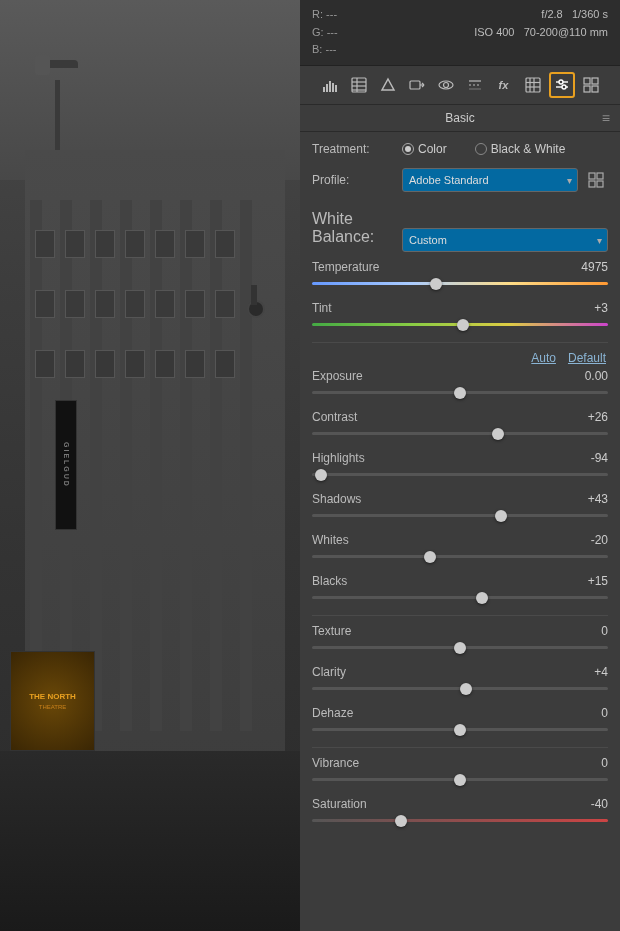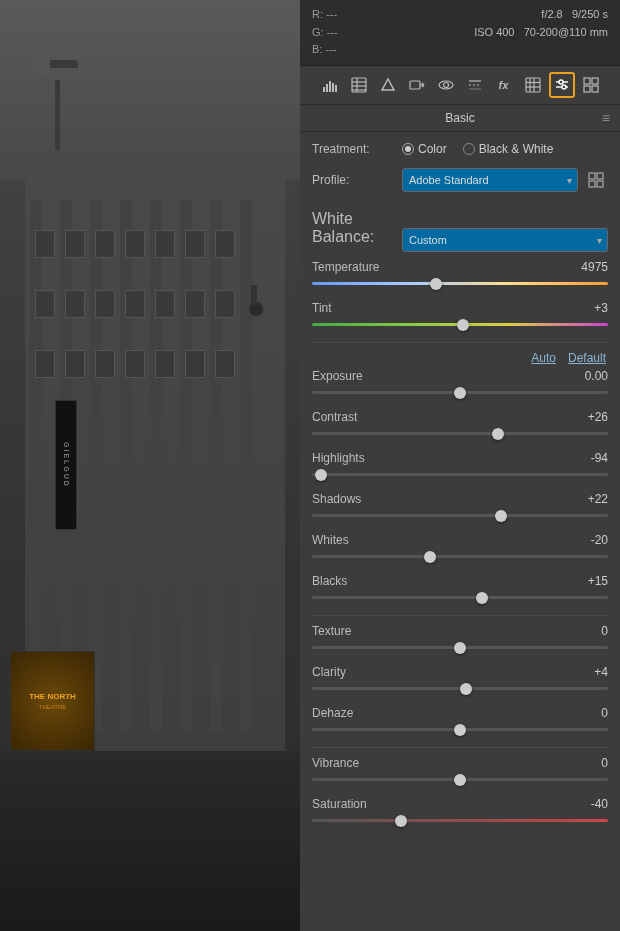--- a/index.html
+++ b/index.html
@@ -128,21 +128,21 @@
       margin-bottom: 10px;
       padding: 2px 0;
     }
     .treatment-label {
       width: 90px;
       font-size: 12px;
       color: #bbb;
     }
     .radio-group {
       display: flex;
-      gap: 16px;
+      gap: 28px;
     }
     .radio-item {
       display: flex;
       align-items: center;
       gap: 4px;
       cursor: pointer;
     }
     .radio-circle {
       width: 12px;
       height: 12px;
@@ -392,21 +392,21 @@
 
   <div class="meta-bar">
     <div class="rgb-values">
       <div><span>R:</span> <span>---</span></div>
       <div><span>G:</span> <span>---</span></div>
       <div><span>B:</span> <span>---</span></div>
     </div>
     <div class="camera-info">
       <div>
         <span>f/2.8</span>&nbsp;&nbsp;
-        <span>9/250 s</span>
+        <span>1/360 s</span>
       </div>
       <div>
         <span>ISO 400</span>&nbsp;&nbsp;
         <span>70-200@110 mm</span>
       </div>
     </div>
   </div>
 
   <div class="toolbar">
 
@@ -614,21 +614,21 @@
       <div class="slider-track-wrap">
         <div class="slider-track">
           <div class="slider-thumb" style="left: 3%"></div>
         </div>
       </div>
     </div>
 
     <div class="slider-row">
       <div class="slider-header">
         <span class="slider-label">Shadows</span>
-        <span class="slider-value">+22</span>
+        <span class="slider-value">+43</span>
       </div>
       <div class="slider-track-wrap">
         <div class="slider-track">
           <div class="slider-thumb" style="left: 64%"></div>
         </div>
       </div>
     </div>
 
     <div class="slider-row">
       <div class="slider-header">

